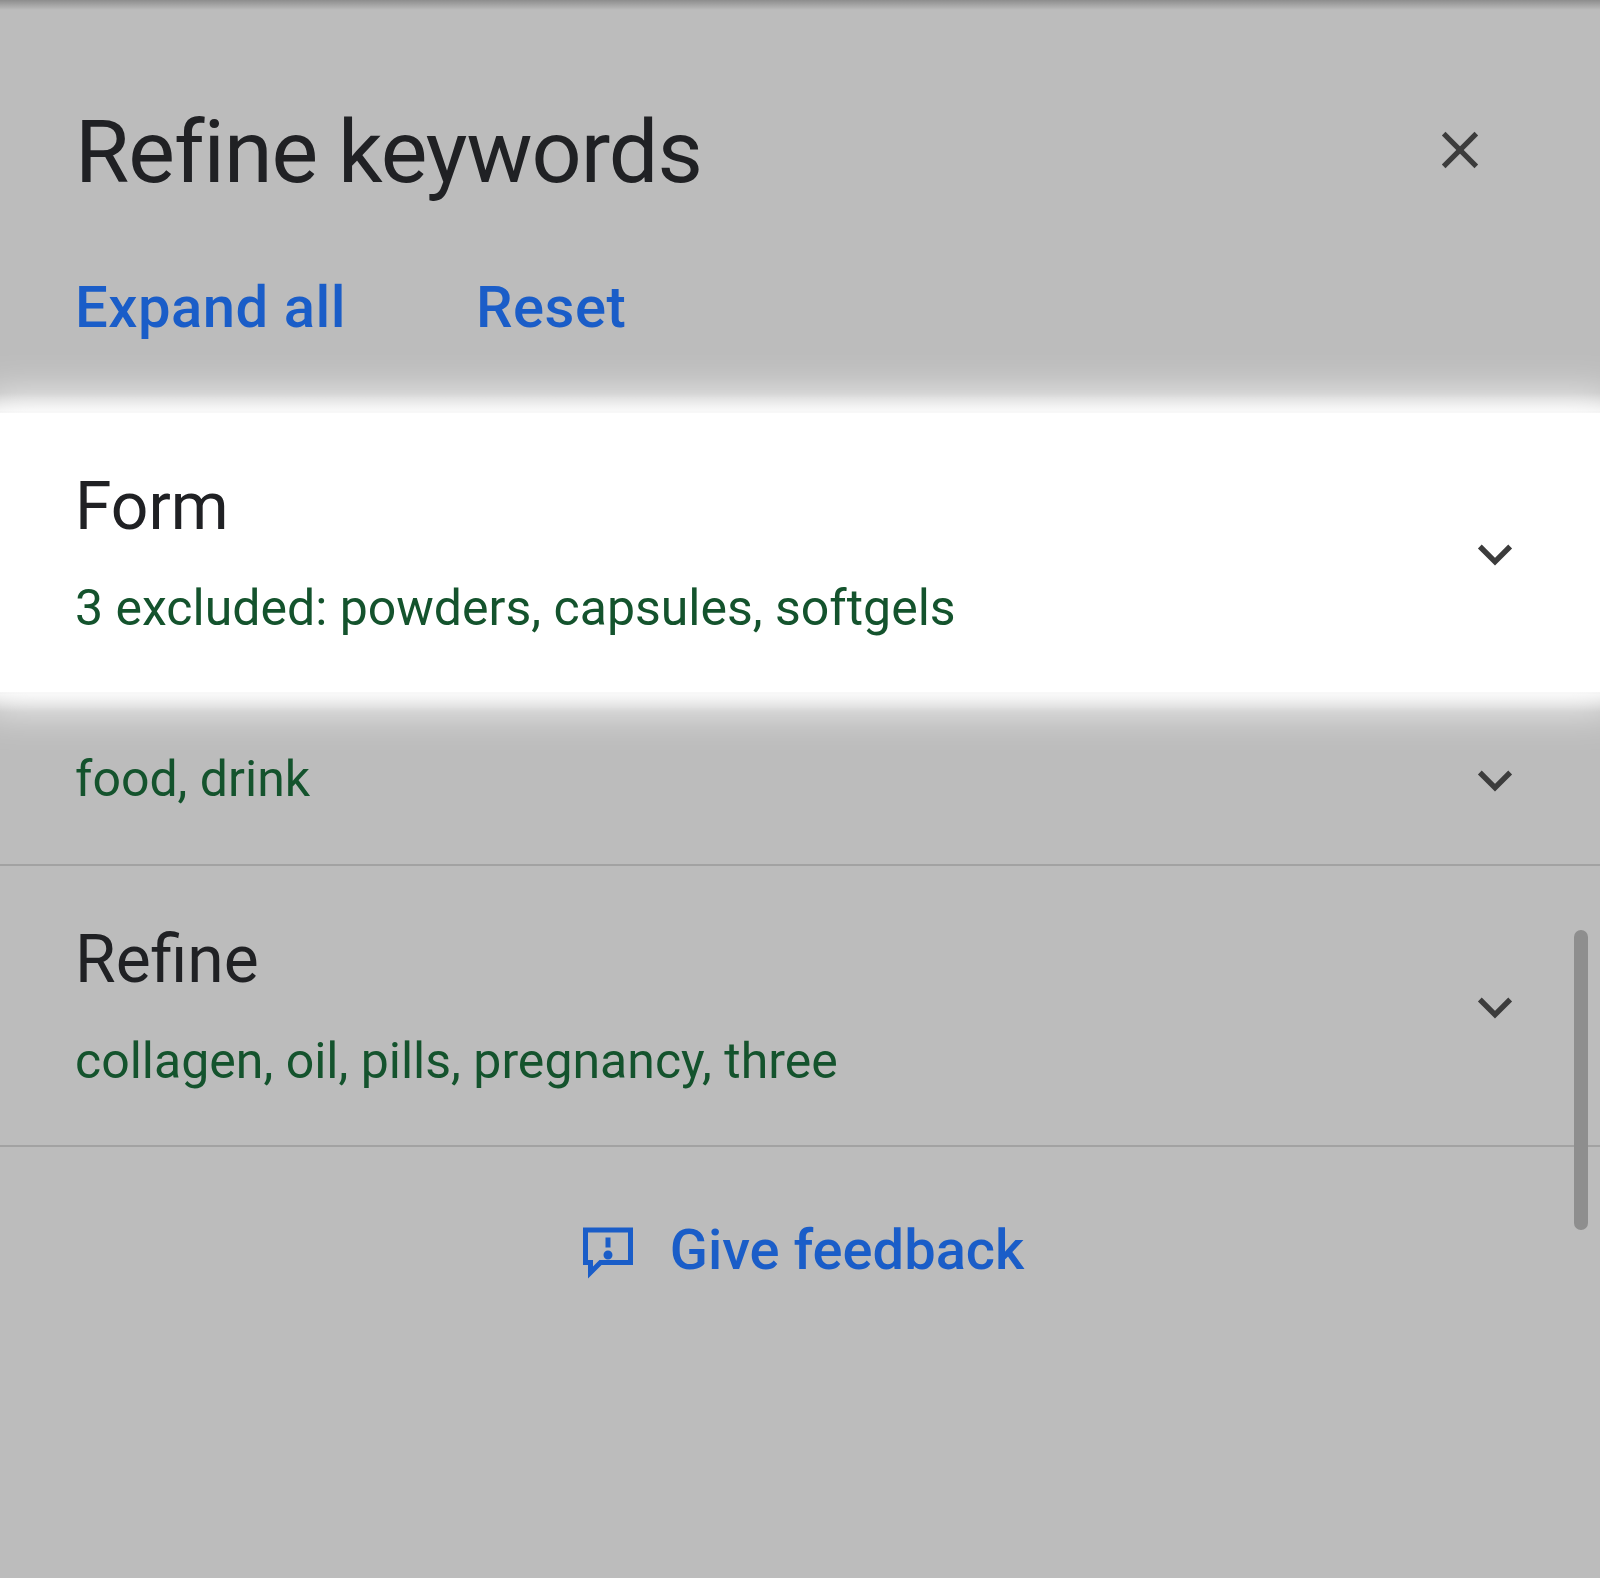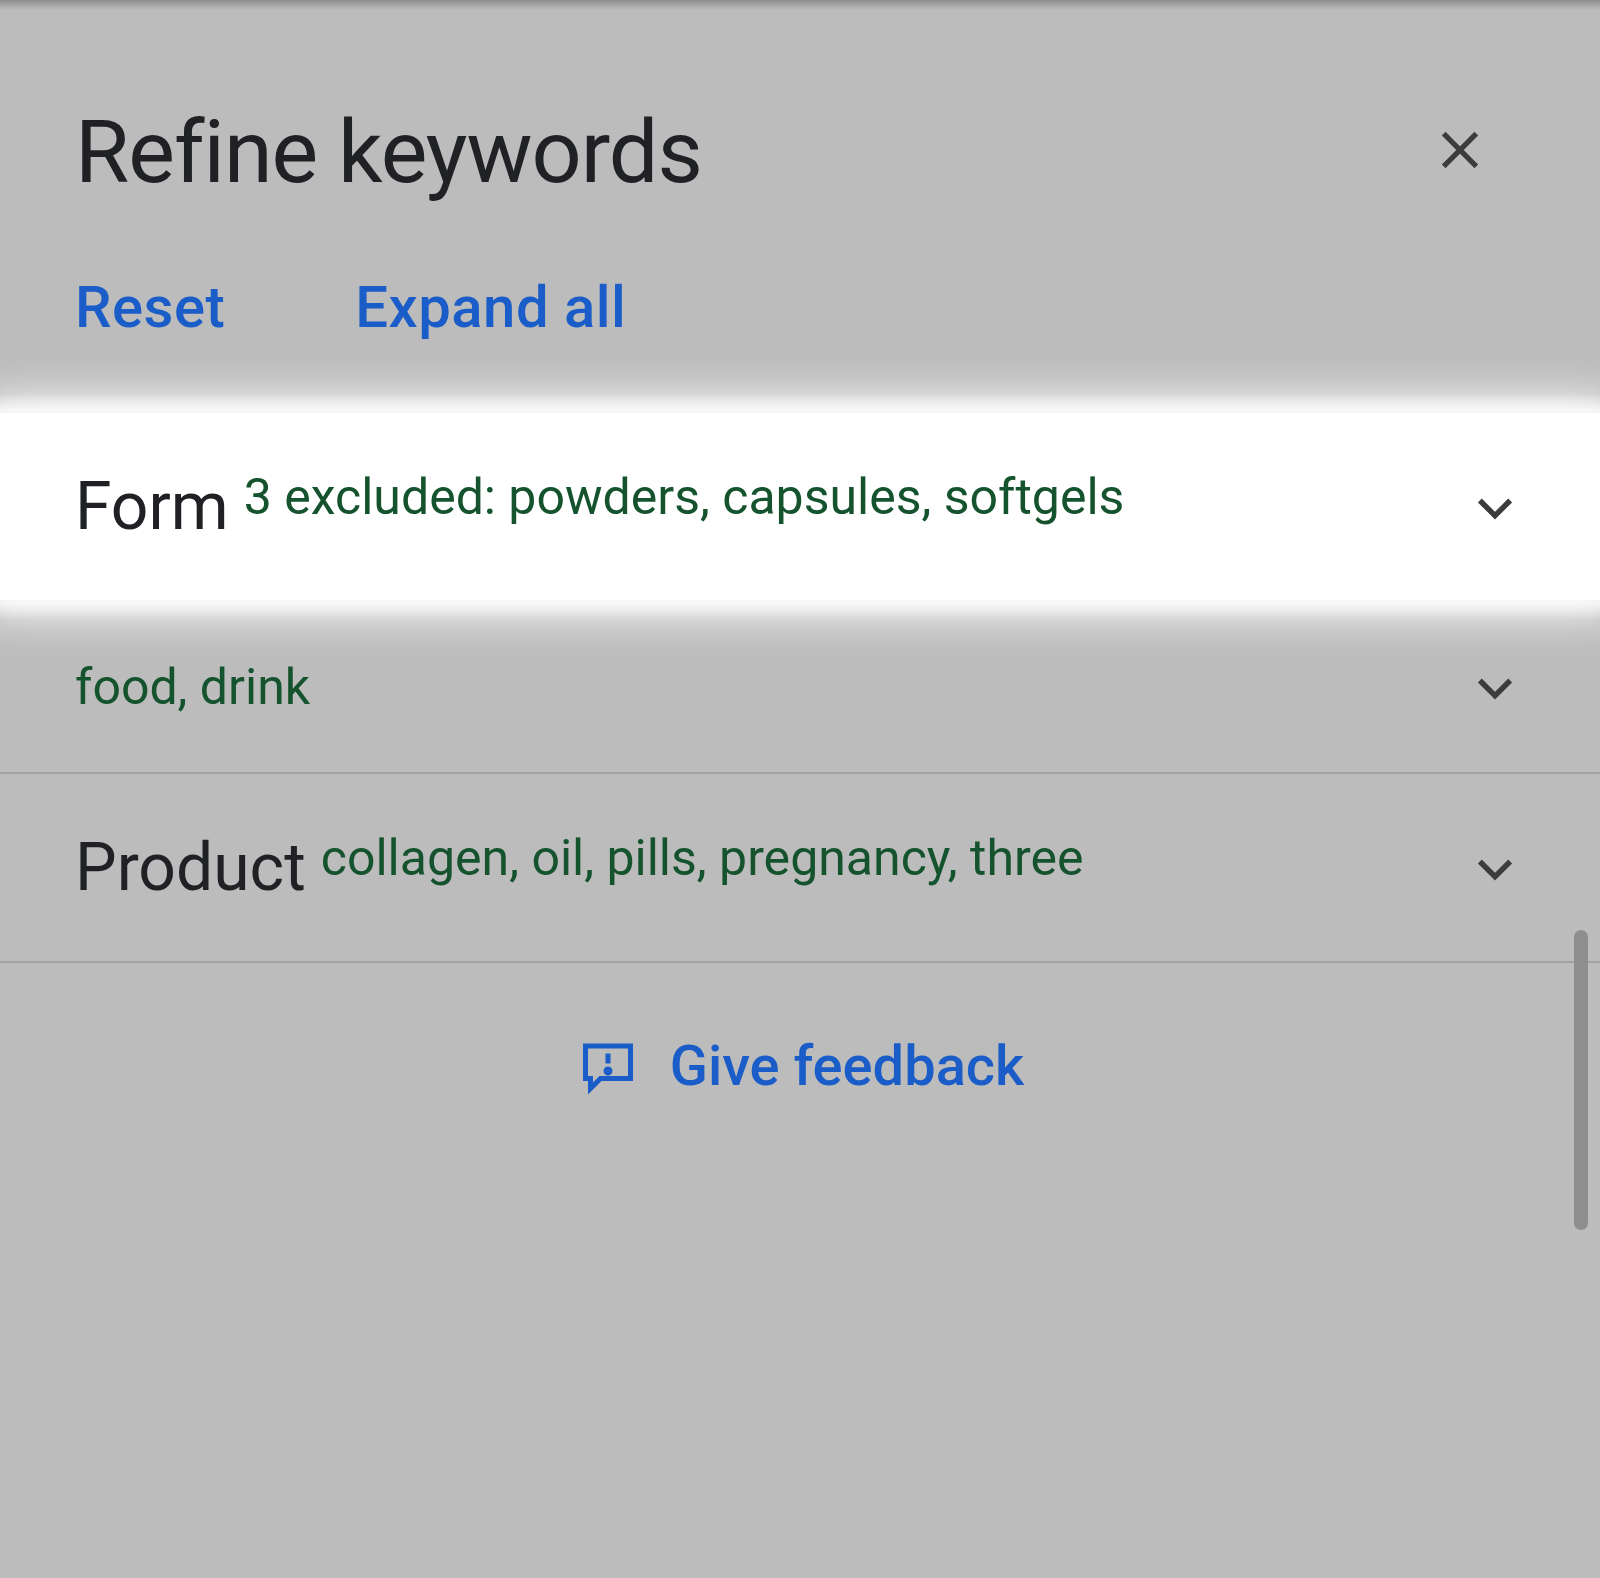--- a/index.html
+++ b/index.html
@@ -92,22 +92,22 @@
     content: '';
     position: absolute;
     bottom: -20px;
     left: 0;
     right: 0;
     height: 20px;
     background: linear-gradient(to top, rgba(255,255,255,0), rgba(255,255,255,0.8));
   }
   .category-text {
     display: flex;
-    flex-direction: row;
-    gap: 15px;
+    flex-direction: column;
+    gap: 34px;
   }
   .category-title {
     font-size: 66px;
     font-weight: 400;
     color: #202124;
   }
   .category-subtitle {
     font-size: 50px;
     font-weight: 400;
     color: #14532d;
@@ -180,22 +180,22 @@
       <span>
         <svg viewBox="0 0 24 24" fill="none" stroke="currentColor" stroke-width="2.2">
           <line x1="5" y1="5" x2="19" y2="19"></line>
           <line x1="19" y1="5" x2="5" y2="19"></line>
         </svg>
       </span>
     </div>
   </div>
 
   <div class="actions-row">
+    <div class="link-btn">Expand all</div>
     <div class="link-btn">Reset</div>
-    <div class="link-btn">Expand all</div>
   </div>
 
   <div class="divider"></div>
 
   <div class="category highlighted">
     <div class="category-text">
       <div class="category-title">Form</div>
       <div class="category-subtitle">3 excluded: powders, capsules, softgels</div>
     </div>
     <div class="chevron">
@@ -211,21 +211,21 @@
     </div>
     <div class="chevron">
       <svg viewBox="0 0 24 24" fill="none" stroke="currentColor" stroke-width="2.5">
         <polyline points="5 9 12 16 19 9"></polyline>
       </svg>
     </div>
   </div>
 
   <div class="category">
     <div class="category-text">
-      <div class="category-title">Product</div>
+      <div class="category-title">Refine</div>
       <div class="category-subtitle">collagen, oil, pills, pregnancy, three</div>
     </div>
     <div class="chevron">
       <svg viewBox="0 0 24 24" fill="none" stroke="currentColor" stroke-width="2.5">
         <polyline points="5 9 12 16 19 9"></polyline>
       </svg>
     </div>
   </div>
 
   <div class="feedback-row">

